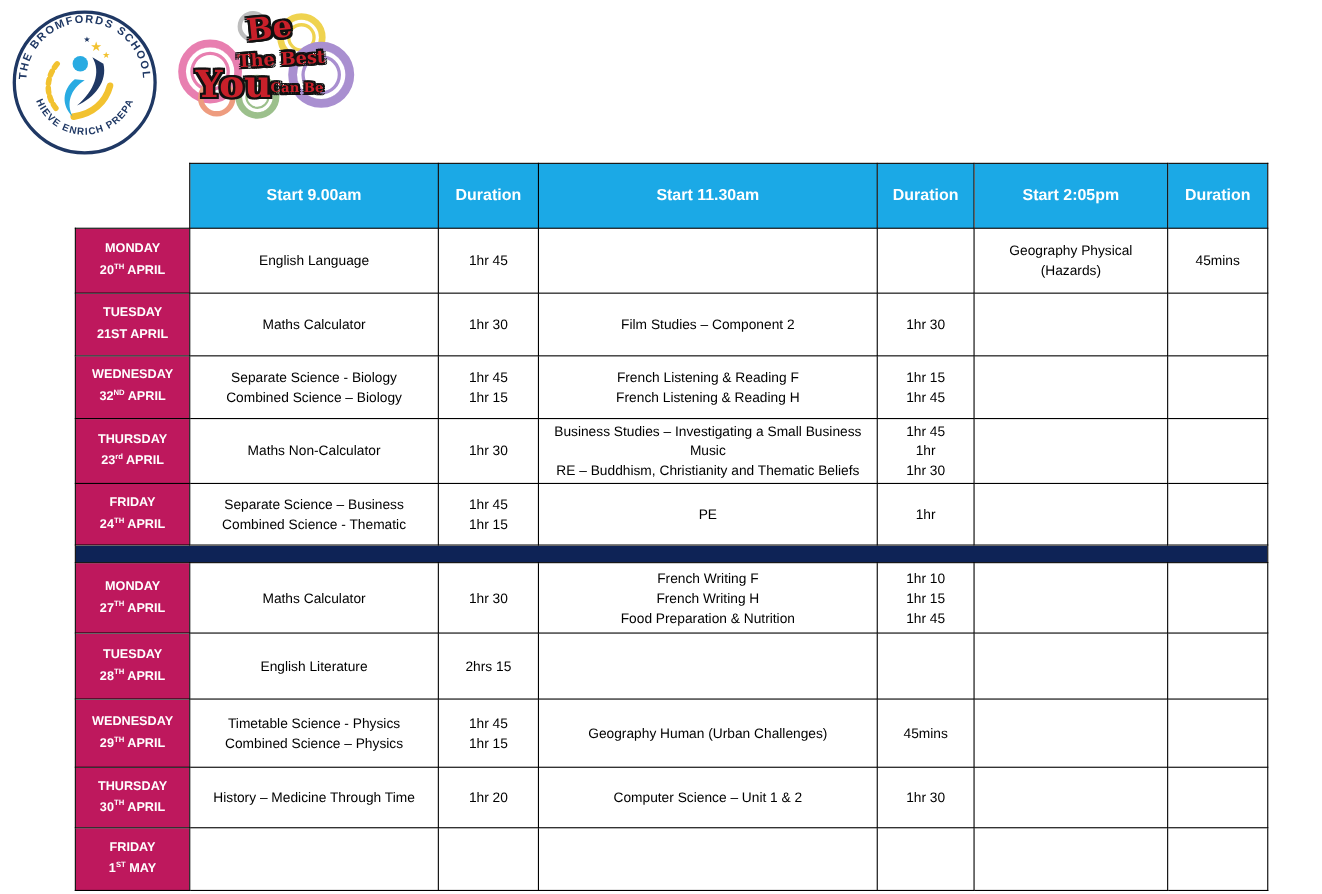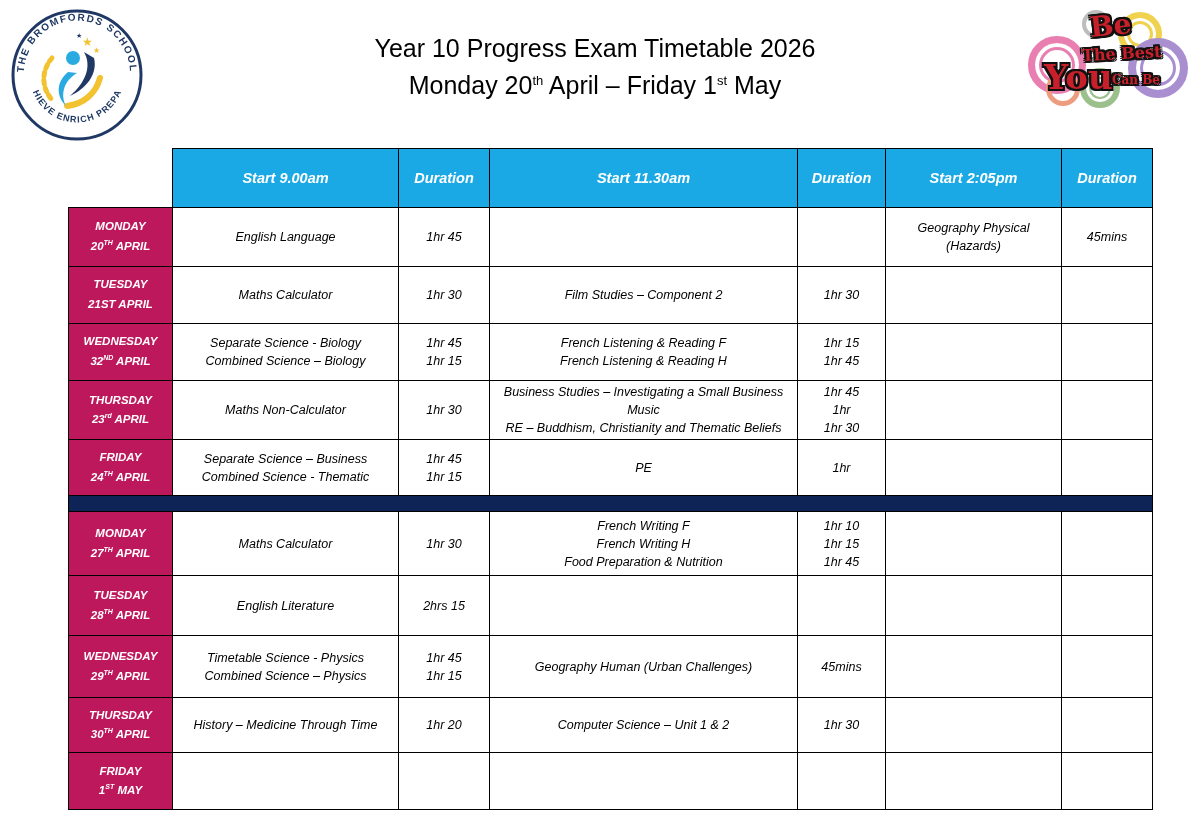--- a/index.html
+++ b/index.html
@@ -32,21 +32,21 @@
     text-shadow:-2px -2px 0 #111, 2px -2px 0 #111, -2px 2px 0 #111, 2px 2px 0 #111,
                 -2px 0 0 #111, 2px 0 0 #111, 0 -2px 0 #111, 0 2px 0 #111;
     white-space:nowrap; line-height:1;
   }
   .m-be     { left:62px; top:2px;  font-size:28px; transform:rotate(-6deg); }
   .m-thebest{ left:54px; top:36px; font-size:16px; transform:rotate(-3deg); }
   .m-you    { left:16px; top:50px; font-size:34px; }
   .m-canbe  { left:84px; top:64px; font-size:12px; }
 
   
-  table.timetable { border-collapse:collapse; table-layout:fixed; margin-left:68px; margin-top:2px;font-style:italic; }
+  table.timetable { border-collapse:collapse; table-layout:fixed; margin-left:68px; margin-top:2px; }
   .timetable th, .timetable td {
     border:1.5px solid #000; text-align:center; vertical-align:middle; padding:2px 4px;
     overflow:hidden;
   }
   th.corner { border:none; background:transparent; }
   th.colhead {
     background:#1ba9e6; color:#fff; font-size:14.5px; font-weight:bold; height:59px;
   }
   th.daycell {
     background:#be185d; color:#fff; font-size:11.5px; font-weight:bold; line-height:1.7;margin-left:40px;
@@ -79,24 +79,20 @@
         <path d="M74,44 C82,58 76,74 60,88 C76,81 88,66 84,50 Z" fill="#1f3864"></path>
         <path d="M58,64 C46,74 46,88 56,98 C50,86 54,73 67,65 Z" fill="#29abe2"></path>
         <circle cx="63" cy="50" r="7" fill="#29abe2"></circle>
         <text x="72" y="38" font-size="12" fill="#f2c230">★</text>
         <text x="83" y="45" font-size="8" fill="#f2c230">★</text>
         <text x="66" y="30" font-size="7" fill="#1f3864">★</text>
       </g>
     </svg>
   </div>
 
-  <div class="titles">
-    <div class="title-line1">Year 10 Progress Exam Timetable 2026</div>
-    <div class="title-line2" id="title-line2"><span>Monday 20</span><sup>th</sup><span> April – Friday 1</span><sup>st</sup><span> May</span></div>
-  </div>
 
   <div class="motto-wrap">
     <div class="motto">
       <div class="ring r-pink"></div>
       <div class="ring r-yellow"></div>
       <div class="ring r-purple"></div>
       <div class="ring r-green"></div>
       <div class="ring r-salmon"></div>
       <div class="ring r-grey"></div>
       <div class="motto-text m-be">Be</div>

